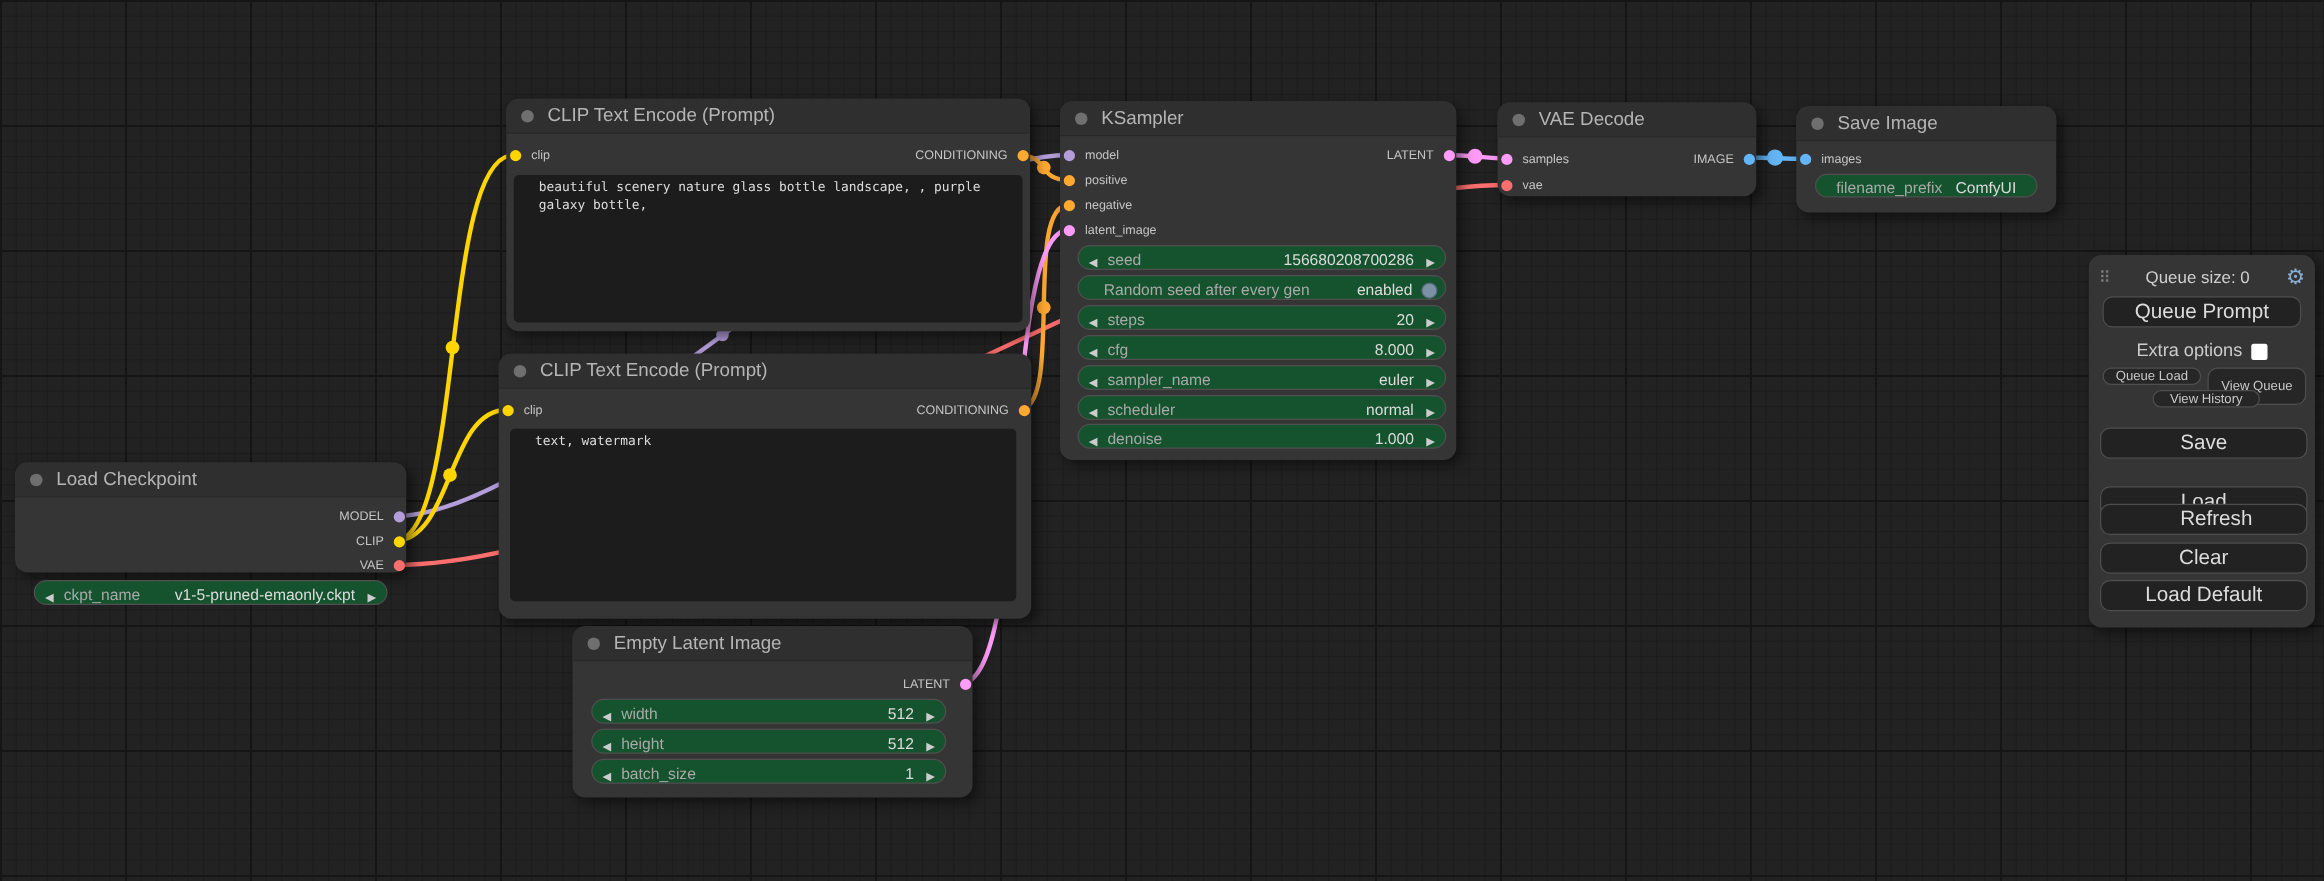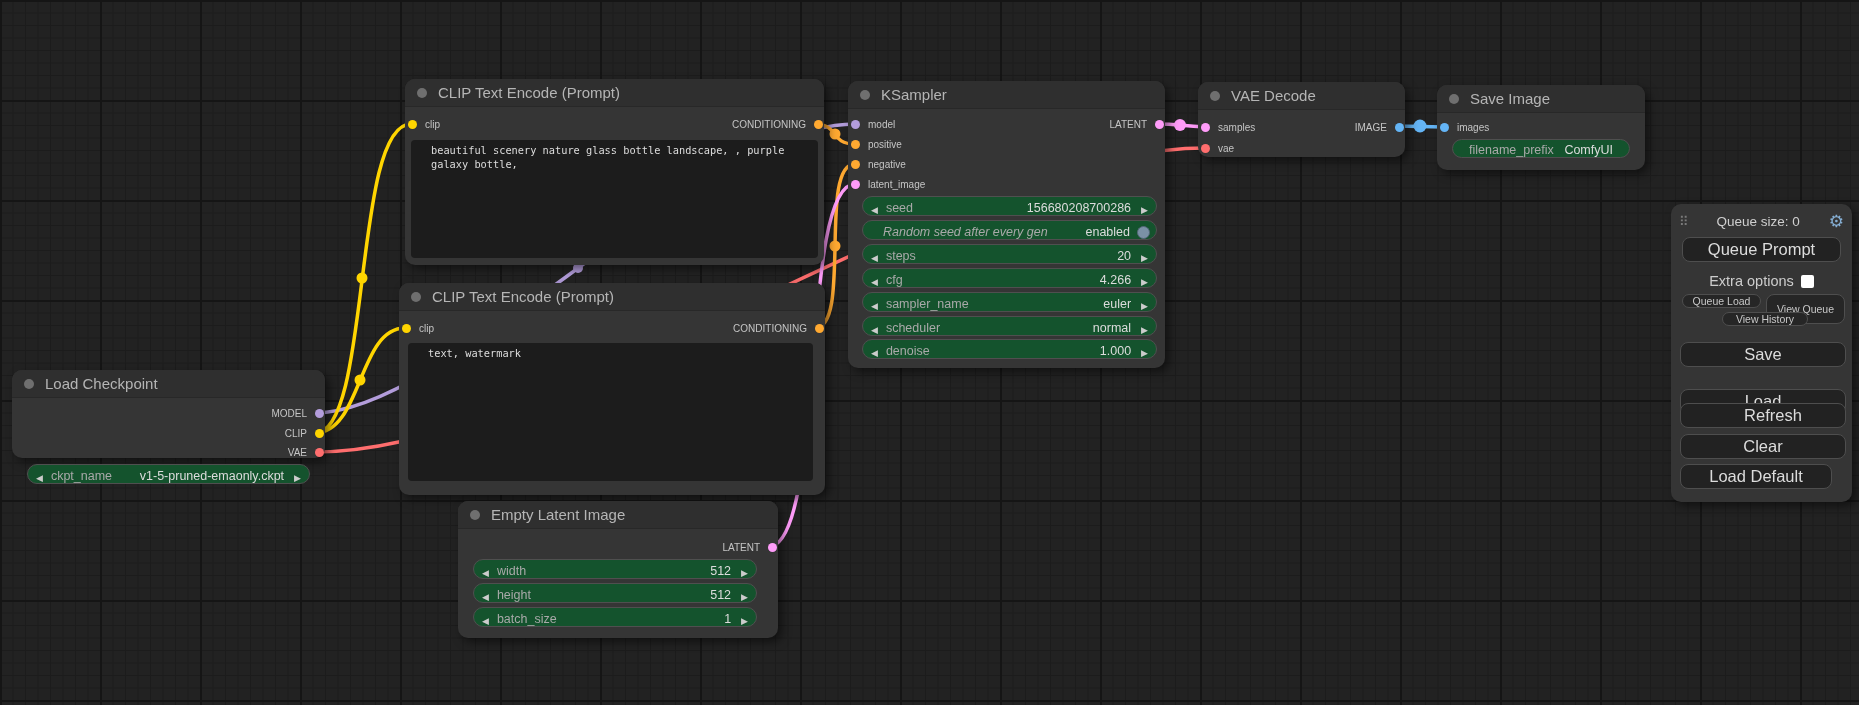--- a/index.html
+++ b/index.html
@@ -214,34 +214,34 @@
       <span>LATENT</span>
     </div>
 
     <div class="widget" style="left:14px; top:115px; width:295px;">
       <span class="warr">◀</span>
       <span class="wlabel">seed</span>
       <span class="wvalue">156680208700286</span>
       <span class="warr right">▶</span>
     </div>
     <div class="widget" style="left:14px; top:139px; width:295px;">
-      <span class="wlabel" style="margin-left:12px;font-style:italic;">Random seed after every gen</span>
+      <span class="wlabel" style="margin-left:12px;">Random seed after every gen</span>
       <span class="wvalue" style="margin-right:7px;">enabled</span>
       <span class="knob"></span>
     </div>
     <div class="widget" style="left:14px; top:163px; width:295px;">
       <span class="warr">◀</span>
       <span class="wlabel">steps</span>
       <span class="wvalue">20</span>
       <span class="warr right">▶</span>
     </div>
     <div class="widget" style="left:14px; top:187px; width:295px;">
       <span class="warr">◀</span>
       <span class="wlabel">cfg</span>
-      <span class="wvalue">4.266</span>
+      <span class="wvalue">8.000</span>
       <span class="warr right">▶</span>
     </div>
     <div class="widget" style="left:14px; top:211px; width:295px;">
       <span class="warr">◀</span>
       <span class="wlabel">sampler_name</span>
       <span class="wvalue">euler</span>
       <span class="warr right">▶</span>
     </div>
     <div class="widget" style="left:14px; top:235px; width:295px;">
       <span class="warr">◀</span>
@@ -302,16 +302,16 @@
       <span class="extra-label">Extra options</span>
       <span class="cbx"></span>
     </div>
     <div class="btn small" style="left:11px; top:90px; width:79px; height:14px;">Queue Load</div>
     <div class="btn small" style="left:95px; top:90px; width:79px; height:30px;">View Queue</div>
     <div class="btn small" style="left:51px; top:108px; width:86px; height:14px;">View History</div>
     <div class="btn" style="left:9px; top:138px; width:166px; height:25px;">Save</div>
     <div class="btn" style="left:9px; top:185px; width:166px; height:25px;">Load</div>
     <div class="btn" style="left:9px; top:199px; width:166px; height:25px;padding-left:20px;">Refresh</div>
     <div class="btn" style="left:9px; top:230px; width:166px; height:25px;">Clear</div>
-    <div class="btn" style="left:9px; top:260px; width:152px; height:25px;">Load Default</div>
+    <div class="btn" style="left:9px; top:260px; width:166px; height:25px;">Load Default</div>
   </div>
 
 </div>
 
 </body></html>

